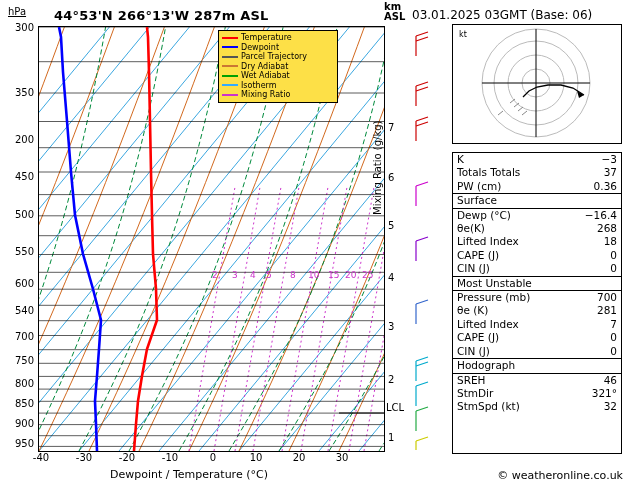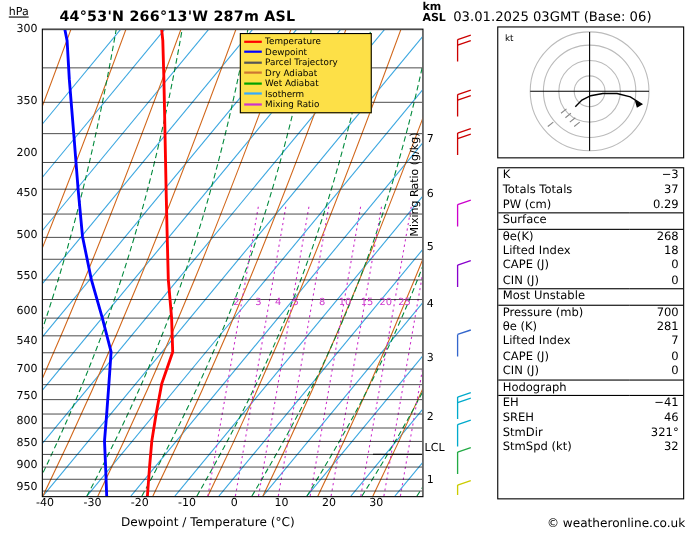--- a/index.html
+++ b/index.html
@@ -299,24 +299,28 @@
         <tr>
           <td>K</td>
           <td class="v">−3</td>
         </tr>
     <tr>
           <td>Totals Totals</td>
           <td class="v">37</td>
         </tr>
     <tr>
           <td>PW (cm)</td>
-          <td class="v">0.29</td>
+          <td class="v">0.36</td>
         </tr>
     <tr>
           <td class="sechdr" colspan="2">Surface</td>
+        </tr>
+    <tr>
+          <td>Dewp (°C)</td>
+          <td class="v">−16.4</td>
         </tr>
     <tr>
           <td>θe(K)</td>
           <td class="v">268</td>
         </tr>
     <tr>
           <td>Lifted Index</td>
           <td class="v">18</td>
         </tr>
     <tr>
@@ -345,24 +349,20 @@
     <tr>
           <td>CAPE (J)</td>
           <td class="v">0</td>
         </tr>
     <tr>
           <td>CIN (J)</td>
           <td class="v">0</td>
         </tr>
     <tr>
           <td class="sechdr" colspan="2">Hodograph</td>
-        </tr>
-    <tr>
-          <td>EH</td>
-          <td class="v">−41</td>
         </tr>
     <tr>
           <td>SREH</td>
           <td class="v">46</td>
         </tr>
     <tr>
           <td>StmDir</td>
           <td class="v">321°</td>
         </tr>
     <tr>

